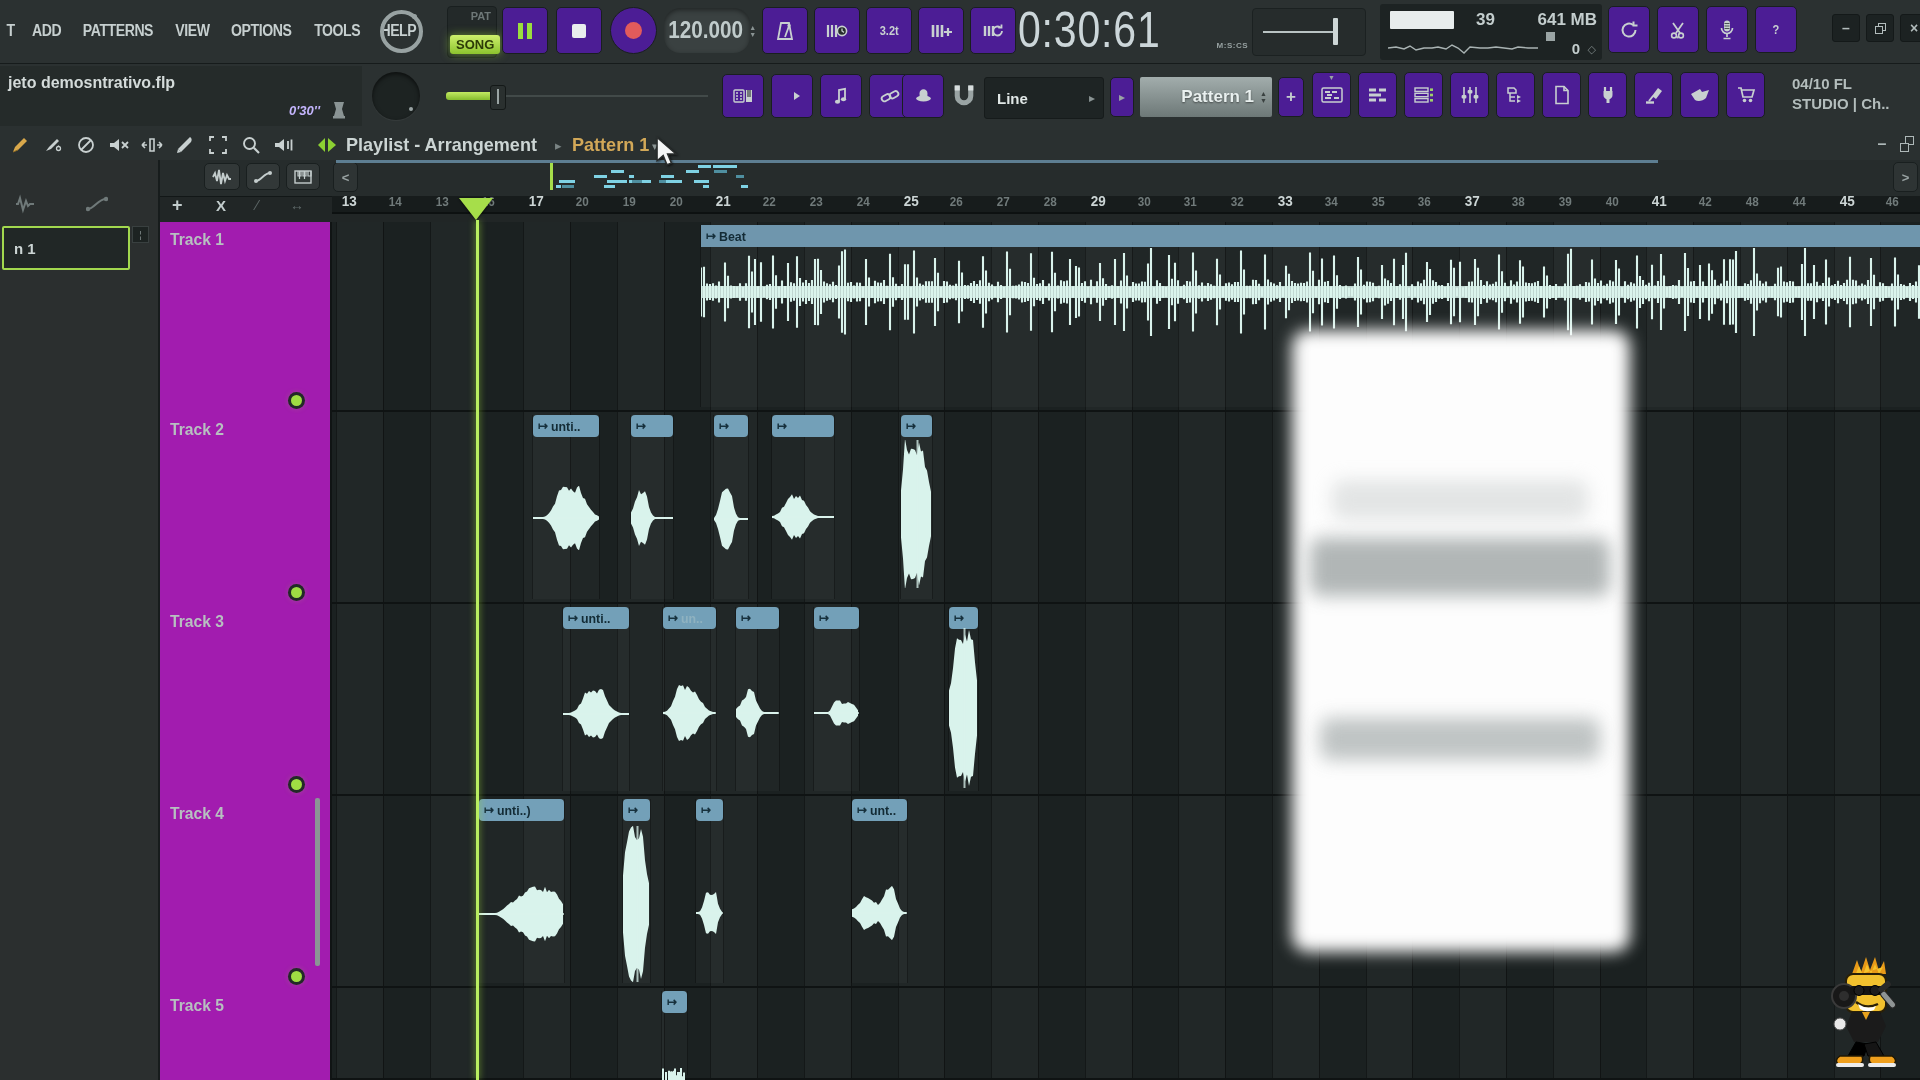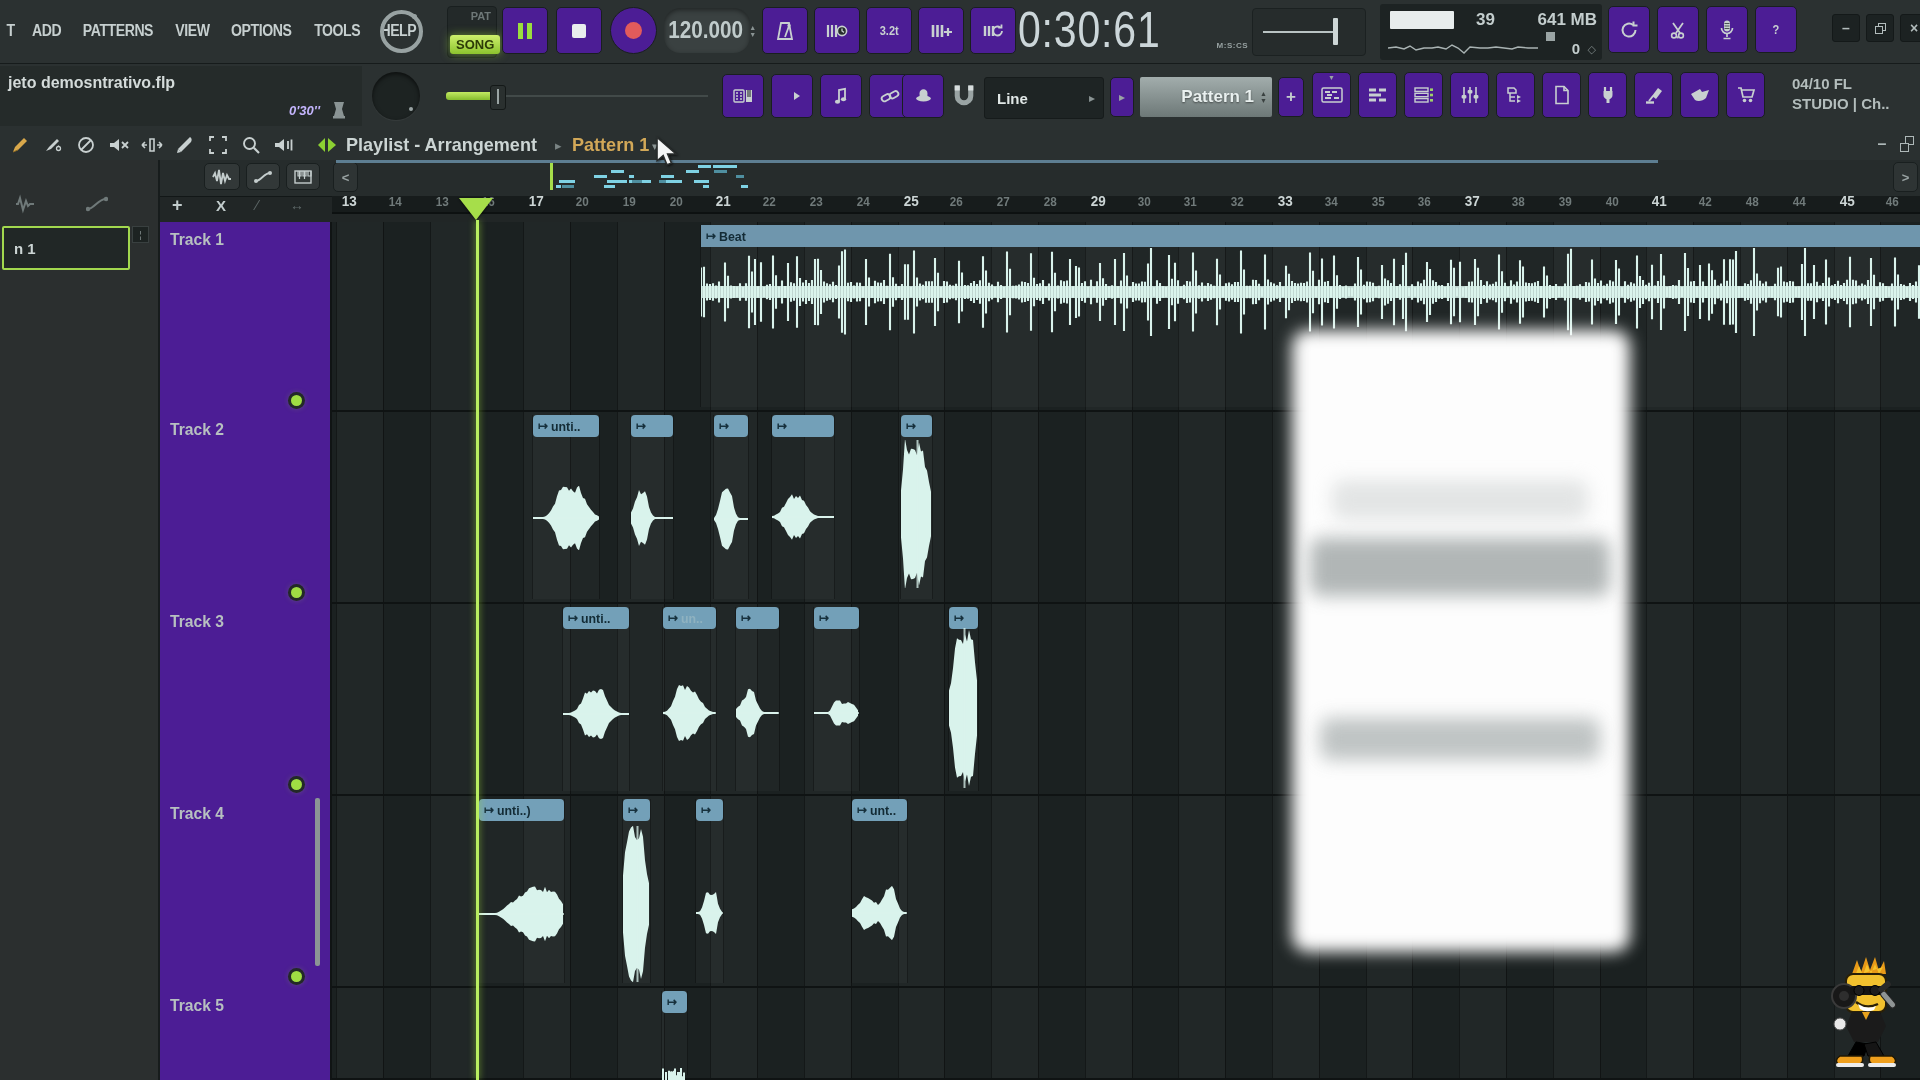--- a/index.html
+++ b/index.html
@@ -39,21 +39,21 @@
   .pltools{display:flex;gap:9px;align-items:center;margin-left:8px;}
   .pltools .t{width:24px;height:22px;display:flex;align-items:center;justify-content:center;font-size:16px;color:#9aa4a4;}
   .crumb-title{font-size:19px;font-weight:bold;color:#ccd5d4;transform:scaleX(.95);transform-origin:left center;white-space:nowrap;}
   .crumb-pat{font-size:19px;font-weight:bold;color:#d2a858;transform:scaleX(.95);transform-origin:left center;white-space:nowrap;}
   .subbar{left:160px;top:160px;width:1760px;height:36px;background:#262c2c;border-bottom:1px solid #121717;}
   .sidebar{left:0;top:160px;width:160px;height:920px;background:#2b2f2f;border-right:2px solid #171c1c;box-sizing:border-box;}
   .pickbox{left:2px;top:66px;width:124px;height:40px;border:2px solid #a2d84e;border-radius:2px;background:#212726;display:flex;align-items:center;}
   .ruler{left:332px;top:196px;width:1588px;height:18px;background:#171c1c;border-bottom:2px solid #0d1111;box-sizing:border-box;}
   .barnum{position:absolute;bottom:3px;font-size:13px;font-weight:bold;color:#707a7a;transform:scaleX(.9);}
   .barnum.major{font-size:15px;color:#ccd5d5;}
-  .headercol{left:160px;top:222px;width:172px;height:858px;background:#4c1d95;border-right:2px solid #101414;box-sizing:border-box;padding-left:20px;}
+  .headercol{left:160px;top:222px;width:172px;height:858px;background:#a21caf;border-right:2px solid #101414;box-sizing:border-box;padding-left:20px;}
   .tname{position:absolute;left:10px;font-size:17px;font-weight:bold;color:#b7c0c0;transform:scaleX(.92);transform-origin:left center;white-space:nowrap;}
   .led{position:absolute;width:11px;height:11px;border-radius:50%;background:#9fdd43;box-shadow:0 0 0 3px #232928,0 0 7px rgba(159,221,67,.7);}
   .grid{left:332px;top:222px;width:1588px;height:858px;overflow:hidden;
     background:
       repeating-linear-gradient(90deg, rgba(0,0,0,.38) 0 1px, rgba(0,0,0,0) 1px 46.8px),
       repeating-linear-gradient(90deg, #212727 0 46.8px, #1b2121 46.8px 93.6px);
     background-position:4px 0,4px 0;}
   .trow{position:absolute;left:0;width:1588px;border-bottom:2px solid #0f1313;box-sizing:border-box;}
   .clip{position:absolute;top:3px;bottom:3px;background:rgba(255,255,255,.025);border-left:1px solid rgba(0,0,0,.35);border-right:1px solid rgba(0,0,0,.35);}
   .cliphdr{position:absolute;left:0;right:0;top:0;height:22px;background:#73a0b8;border-radius:4px;display:flex;align-items:center;overflow:hidden;white-space:nowrap;}

